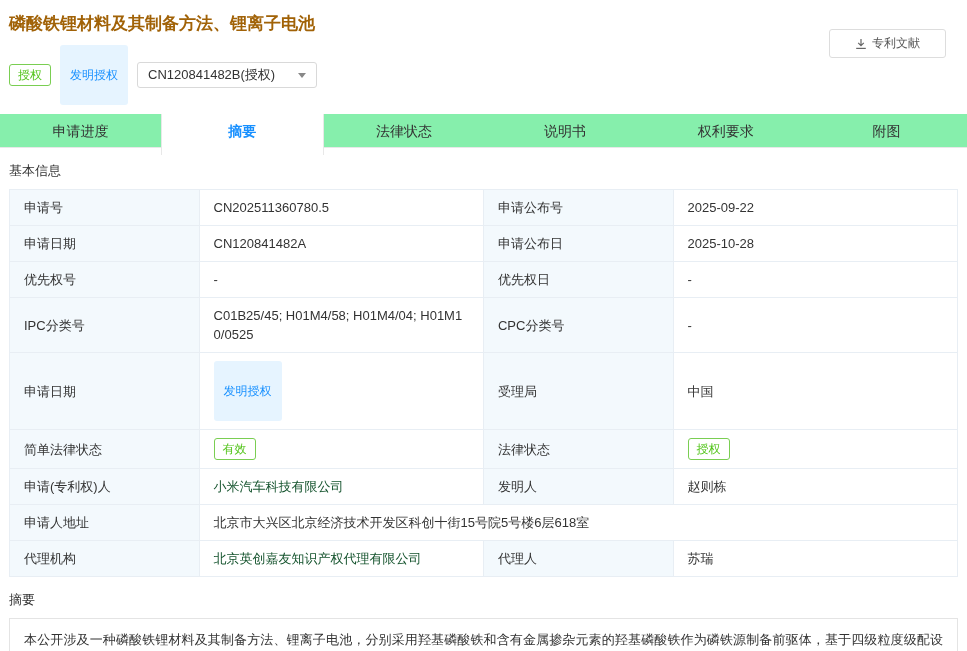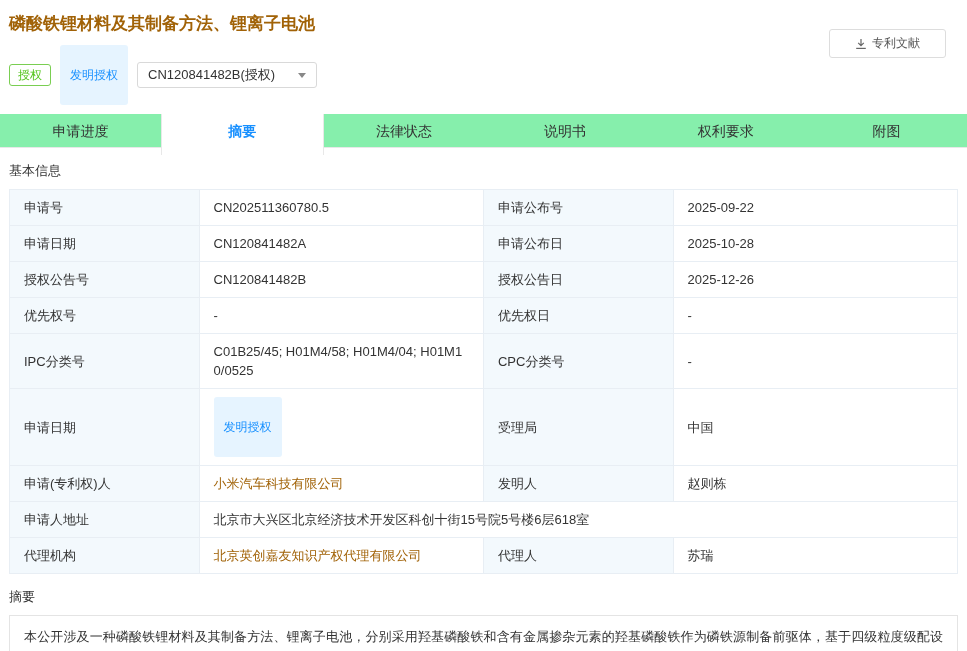--- a/index.html
+++ b/index.html
@@ -50,21 +50,21 @@
   table.info { width:100%; border-collapse:collapse; table-layout:fixed; }
   table.info td {
     border:1px solid #e8eef4; padding:8px 14px;
     font-size:13px; color:#333; line-height:19px; vertical-align:middle;
   }
   td.label { background:#f3f9fd; }
   td.value { background:#fff; }
   col.c-label { width:20%; }
   col.c-value { width:30%; }
   td .break { word-break:break-all; }
-  .link { color:#a16207; cursor:pointer; text-decoration:none; }
+  .link { color:#14532d; cursor:pointer; text-decoration:none; }
   
   .abstract-box {
     border:1px solid #e4e4e4; padding:8px 14px; margin-top:2px;
     font-size:13px; line-height:26px; color:#333; text-align:justify;
   }
 </style>
 </head>
 <body>
 
 <div class="header">
@@ -114,42 +114,42 @@
         <td class="label">申请公布号</td>
         <td class="value">2025-09-22</td>
       </tr>
       <tr>
         <td class="label">申请日期</td>
         <td class="value">CN120841482A</td>
         <td class="label">申请公布日</td>
         <td class="value">2025-10-28</td>
       </tr>
       <tr>
-        <td class="label">授权公告号</td>
-        <td class="value">CN120841482B</td>
-        <td class="label">授权公告日</td>
-        <td class="value">2025-12-26</td>
-      </tr>
-      <tr>
         <td class="label">优先权号</td>
         <td class="value">-</td>
         <td class="label">优先权日</td>
         <td class="value">-</td>
       </tr>
       <tr>
         <td class="label">IPC分类号</td>
         <td class="value"><span class="break">C01B25/45; H01M4/58; H01M4/04; H01M10/0525</span></td>
         <td class="label">CPC分类号</td>
         <td class="value">-</td>
       </tr>
       <tr>
         <td class="label">申请日期</td>
         <td class="value"><span class="tag tag-blue">发明授权</span></td>
         <td class="label">受理局</td>
         <td class="value">中国</td>
+      </tr>
+      <tr>
+        <td class="label">简单法律状态</td>
+        <td class="value"><span class="tag tag-green">有效</span></td>
+        <td class="label">法律状态</td>
+        <td class="value"><span class="tag tag-green">授权</span></td>
       </tr>
       <tr>
         <td class="label">申请(专利权)人</td>
         <td class="value"><a class="link">小米汽车科技有限公司</a></td>
         <td class="label">发明人</td>
         <td class="value">赵则栋</td>
       </tr>
       <tr>
         <td class="label">申请人地址</td>
         <td class="value" colspan="3">北京市大兴区北京经济技术开发区科创十街15号院5号楼6层618室</td>

